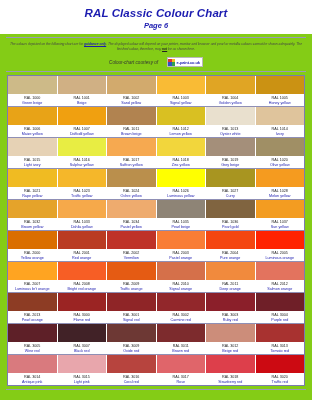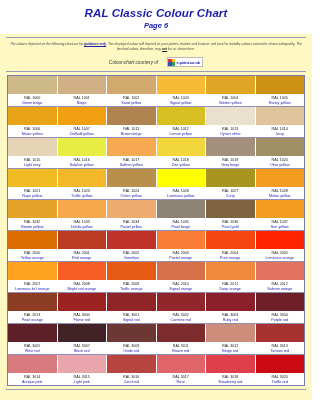--- a/index.html
+++ b/index.html
@@ -10,21 +10,21 @@
     width: 312px;
     height: 400px;
     background: #ffffff;
     font-family: "Liberation Sans", sans-serif;
     overflow: hidden;
   }
   .page {
     width: 312px;
     height: 400px;
     position: relative;
-    background: #fef9c3;
+    background: #84cc16;
     box-sizing: border-box;
   }
 
   
   .header {
     padding: 7px 0 3px 0;
     text-align: center;
     background: #ffffff;
   }
   .title {

